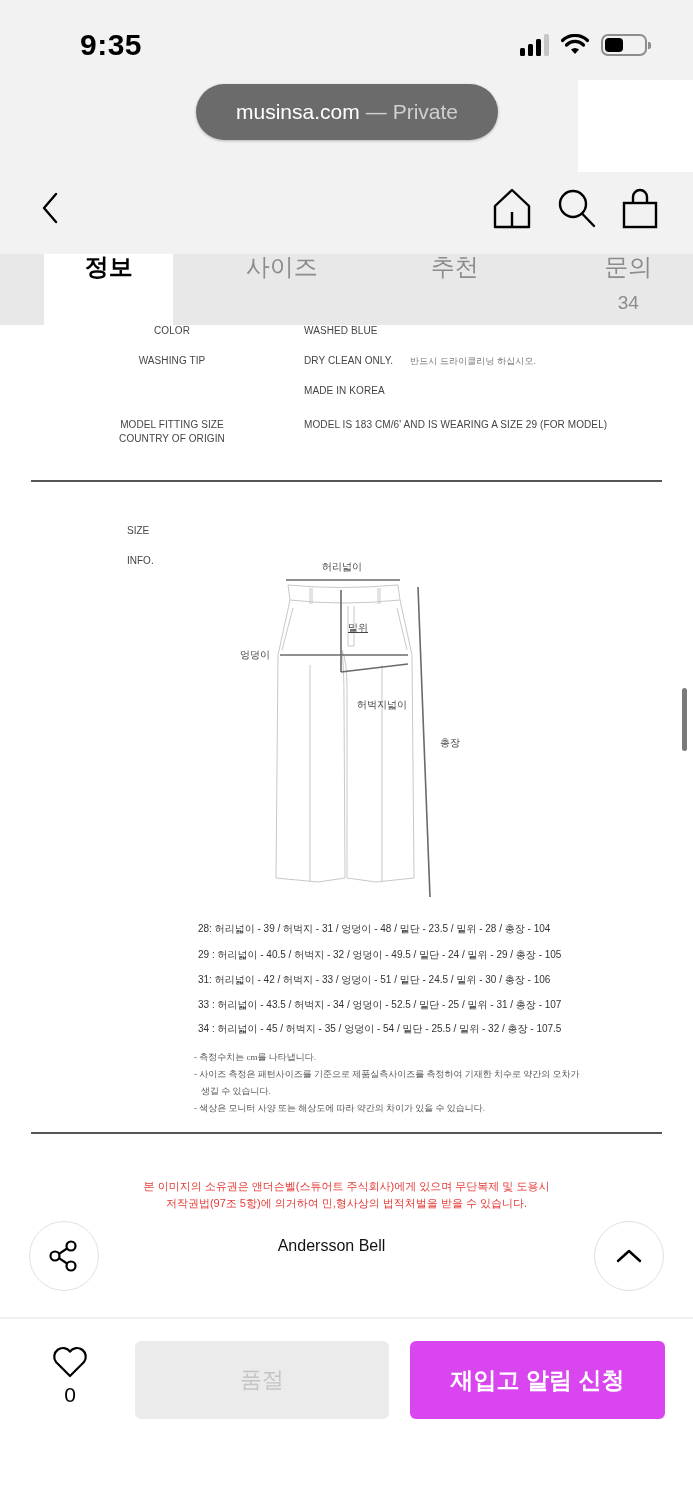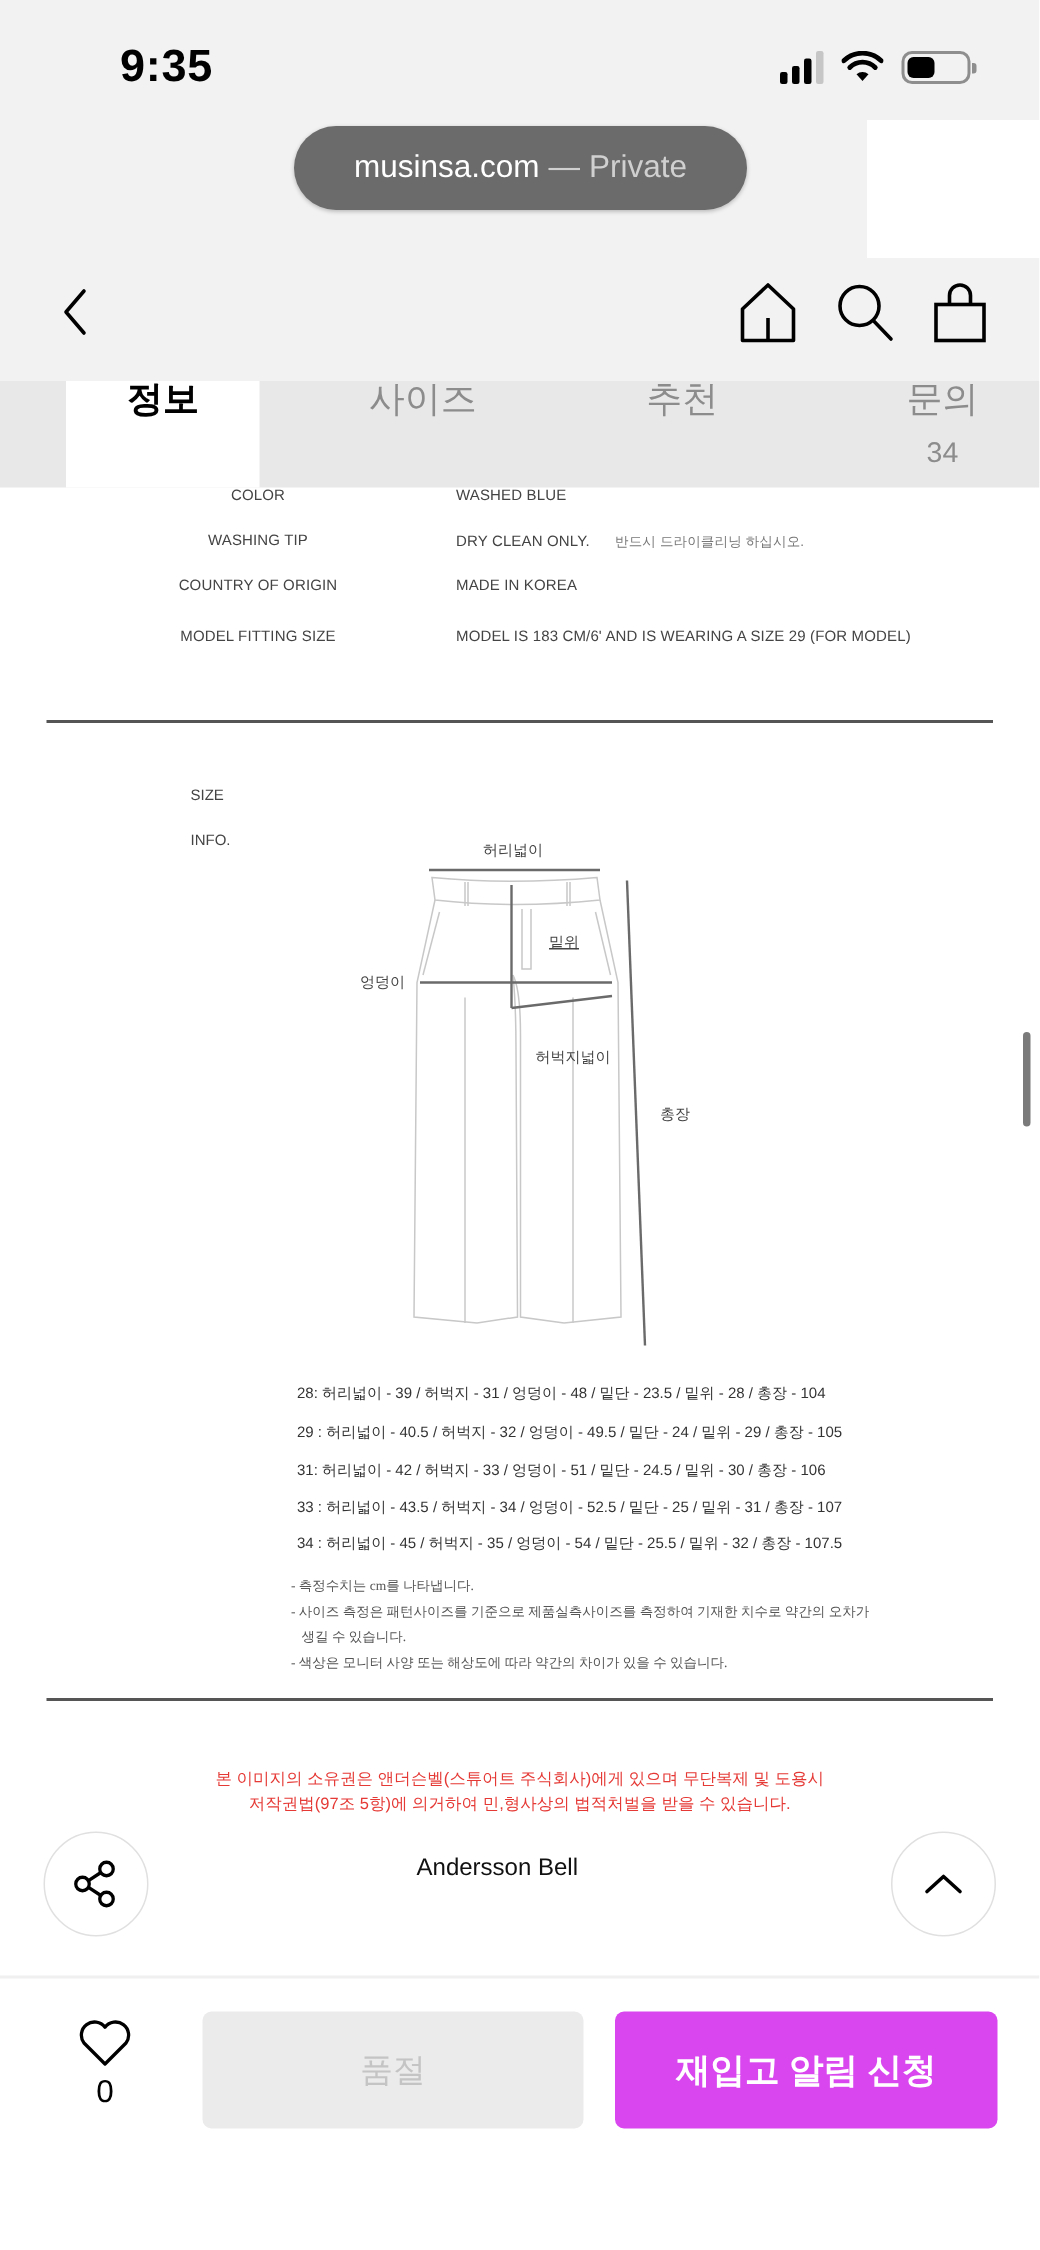--- a/index.html
+++ b/index.html
@@ -152,21 +152,21 @@
     <span class="spec-value">WASHED BLUE</span>
   </div>
   <div class="spec-row" style="top:355px; left:0; width:693px;">
     <span class="spec-label" style="left:97px;">WASHING TIP</span>
     <span class="spec-value">
       <span>DRY CLEAN ONLY.</span>
       <span class="kr">반드시 드라이클리닝 하십시오.</span>
     </span>
   </div>
   <div class="spec-row" style="top:385px; left:0; width:693px;">
-    <span class="spec-label" style="left:97px;">COUNTRY OF ORIGIN</span>
+    <span class="spec-label" style="left:97px;margin-top:48px;">COUNTRY OF ORIGIN</span>
     <span class="spec-value">MADE IN KOREA</span>
   </div>
   <div class="spec-row" style="top:419px; left:0; width:693px;">
     <span class="spec-label" style="left:97px;">MODEL FITTING SIZE</span>
     <span class="spec-value">MODEL IS 183 CM/6' AND IS WEARING A SIZE 29 (FOR MODEL)</span>
   </div>
 </div>
 
 <div class="divider" style="top:480px;"></div>
 
@@ -202,21 +202,21 @@
       <path d="M111 30 L111 112"></path>
 
       <path d="M50 95 L178 95"></path>
 
       <path d="M111 112 L178 104"></path>
 
       <path d="M188 27 L200 337"></path>
     </g>
   </svg>
   <div class="diagram-label" style="left:92px; top:0px;">허리넓이</div>
-  <div class="diagram-label" style="left:136px; top:61px;text-decoration:underline;">밑위</div>
+  <div class="diagram-label" style="left:118px; top:61px;text-decoration:underline;">밑위</div>
   <div class="diagram-label" style="left:10px; top:88px;">엉덩이</div>
   <div class="diagram-label" style="left:127px; top:126px;margin-top:12px;">허벅지넓이</div>
   <div class="diagram-label" style="left:210px; top:176px;">총장</div>
 </div>
 
 <div class="size-lines">
   <div class="size-line" style="top:0px;">28: 허리넓이 - 39 / 허벅지 - 31 / 엉덩이 - 48 / 밑단 - 23.5 / 밑위 - 28 / 총장 - 104</div>
   <div class="size-line" style="top:26px;">29 : 허리넓이 - 40.5 / 허벅지 - 32 / 엉덩이 - 49.5 / 밑단 - 24 / 밑위 - 29 / 총장 - 105</div>
   <div class="size-line" style="top:51px;">31: 허리넓이 - 42 / 허벅지 - 33 / 엉덩이 - 51 / 밑단 - 24.5 / 밑위 - 30 / 총장 - 106</div>
   <div class="size-line" style="top:76px;">33 : 허리넓이 - 43.5 / 허벅지 - 34 / 엉덩이 - 52.5 / 밑단 - 25 / 밑위 - 31 / 총장 - 107</div>

